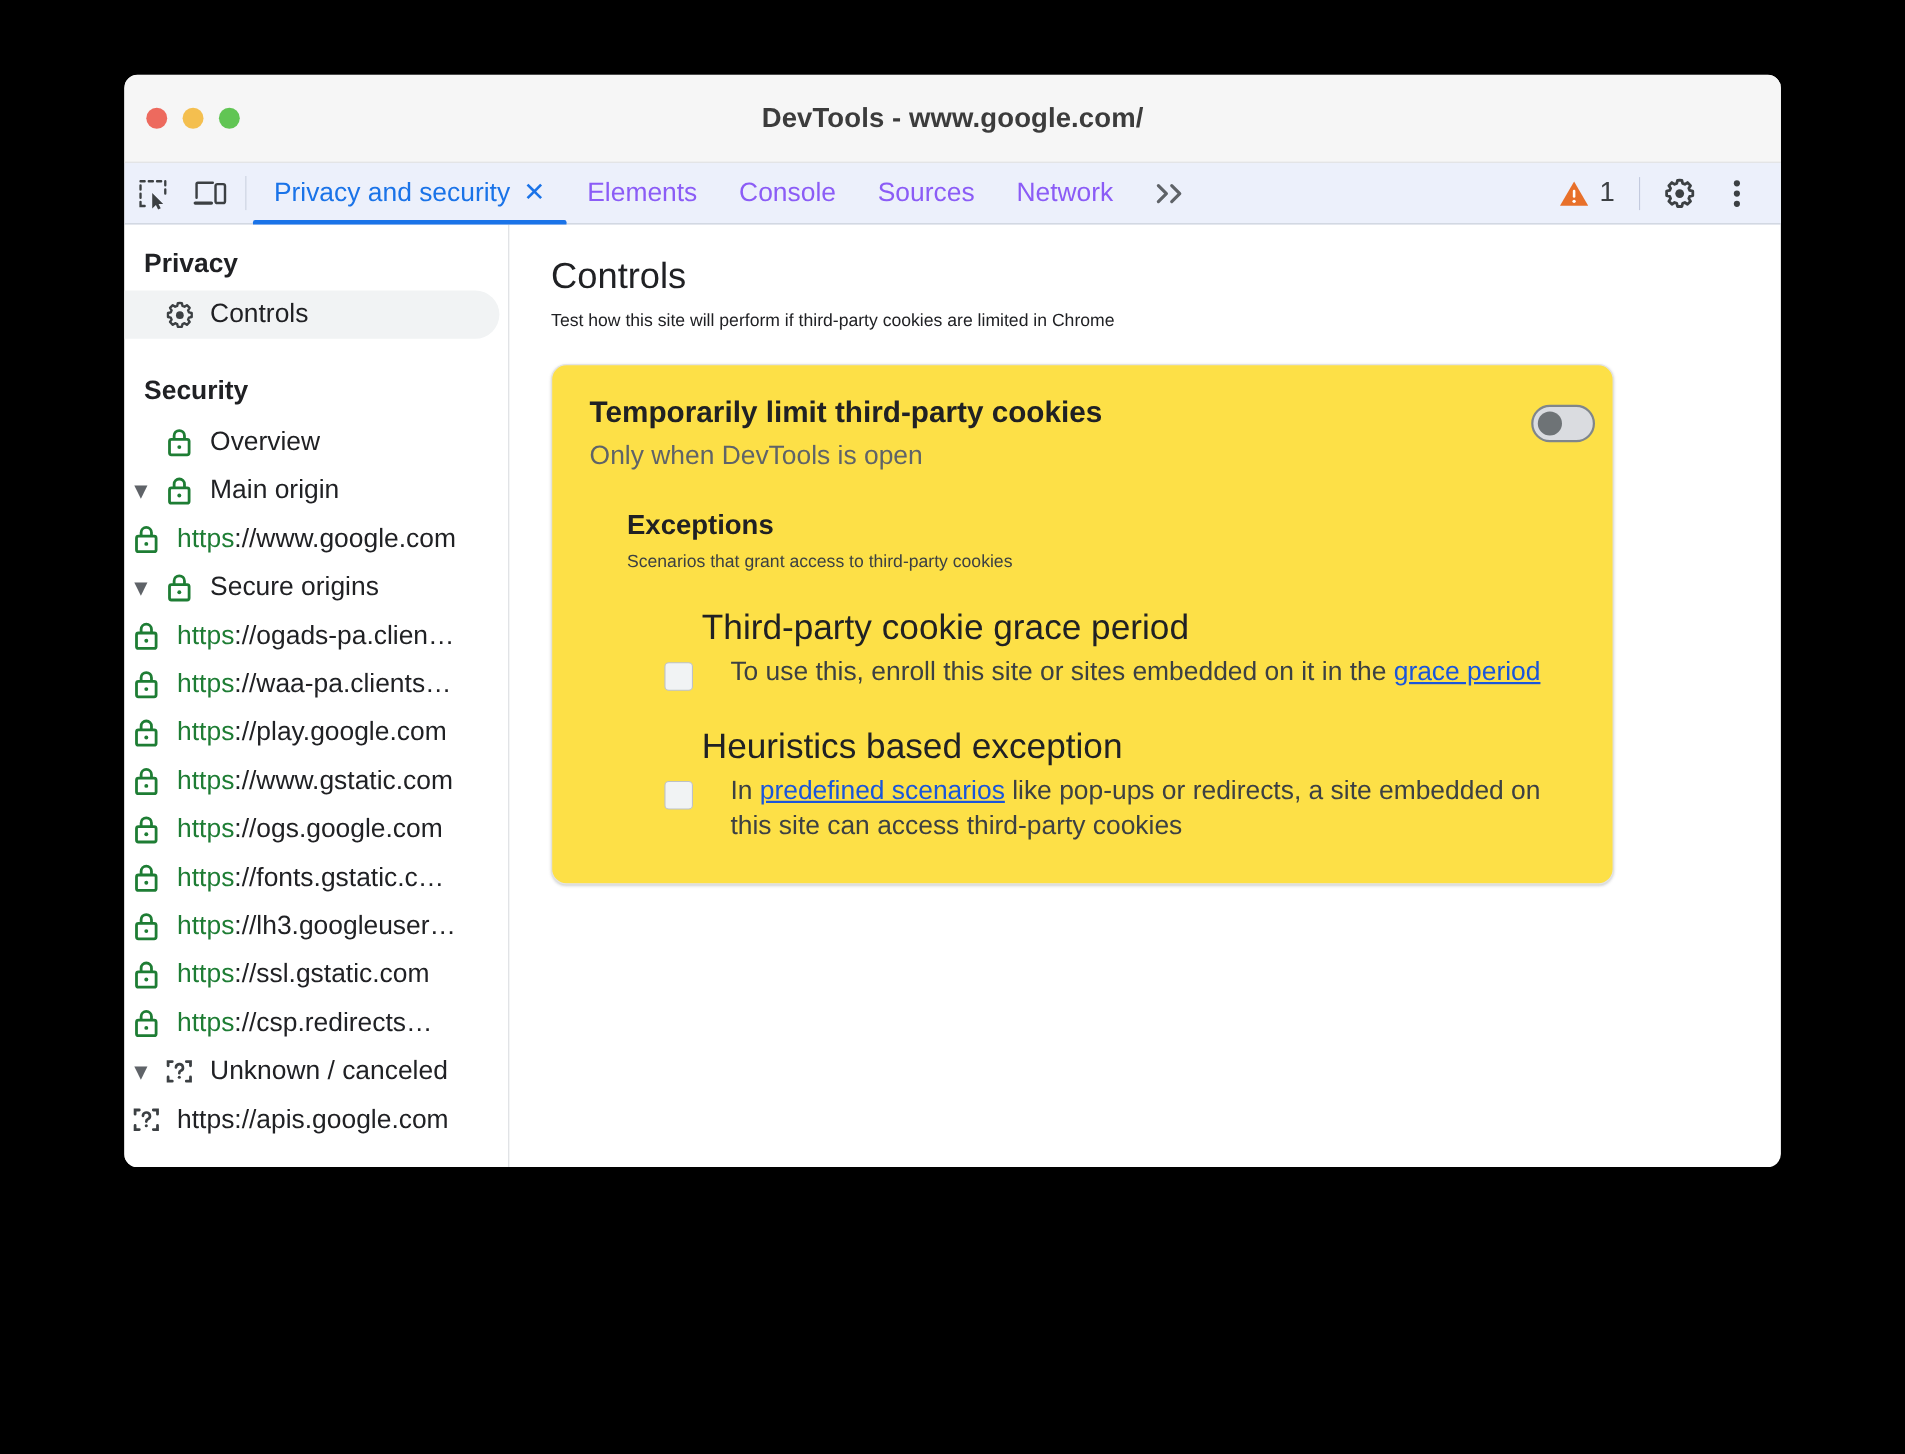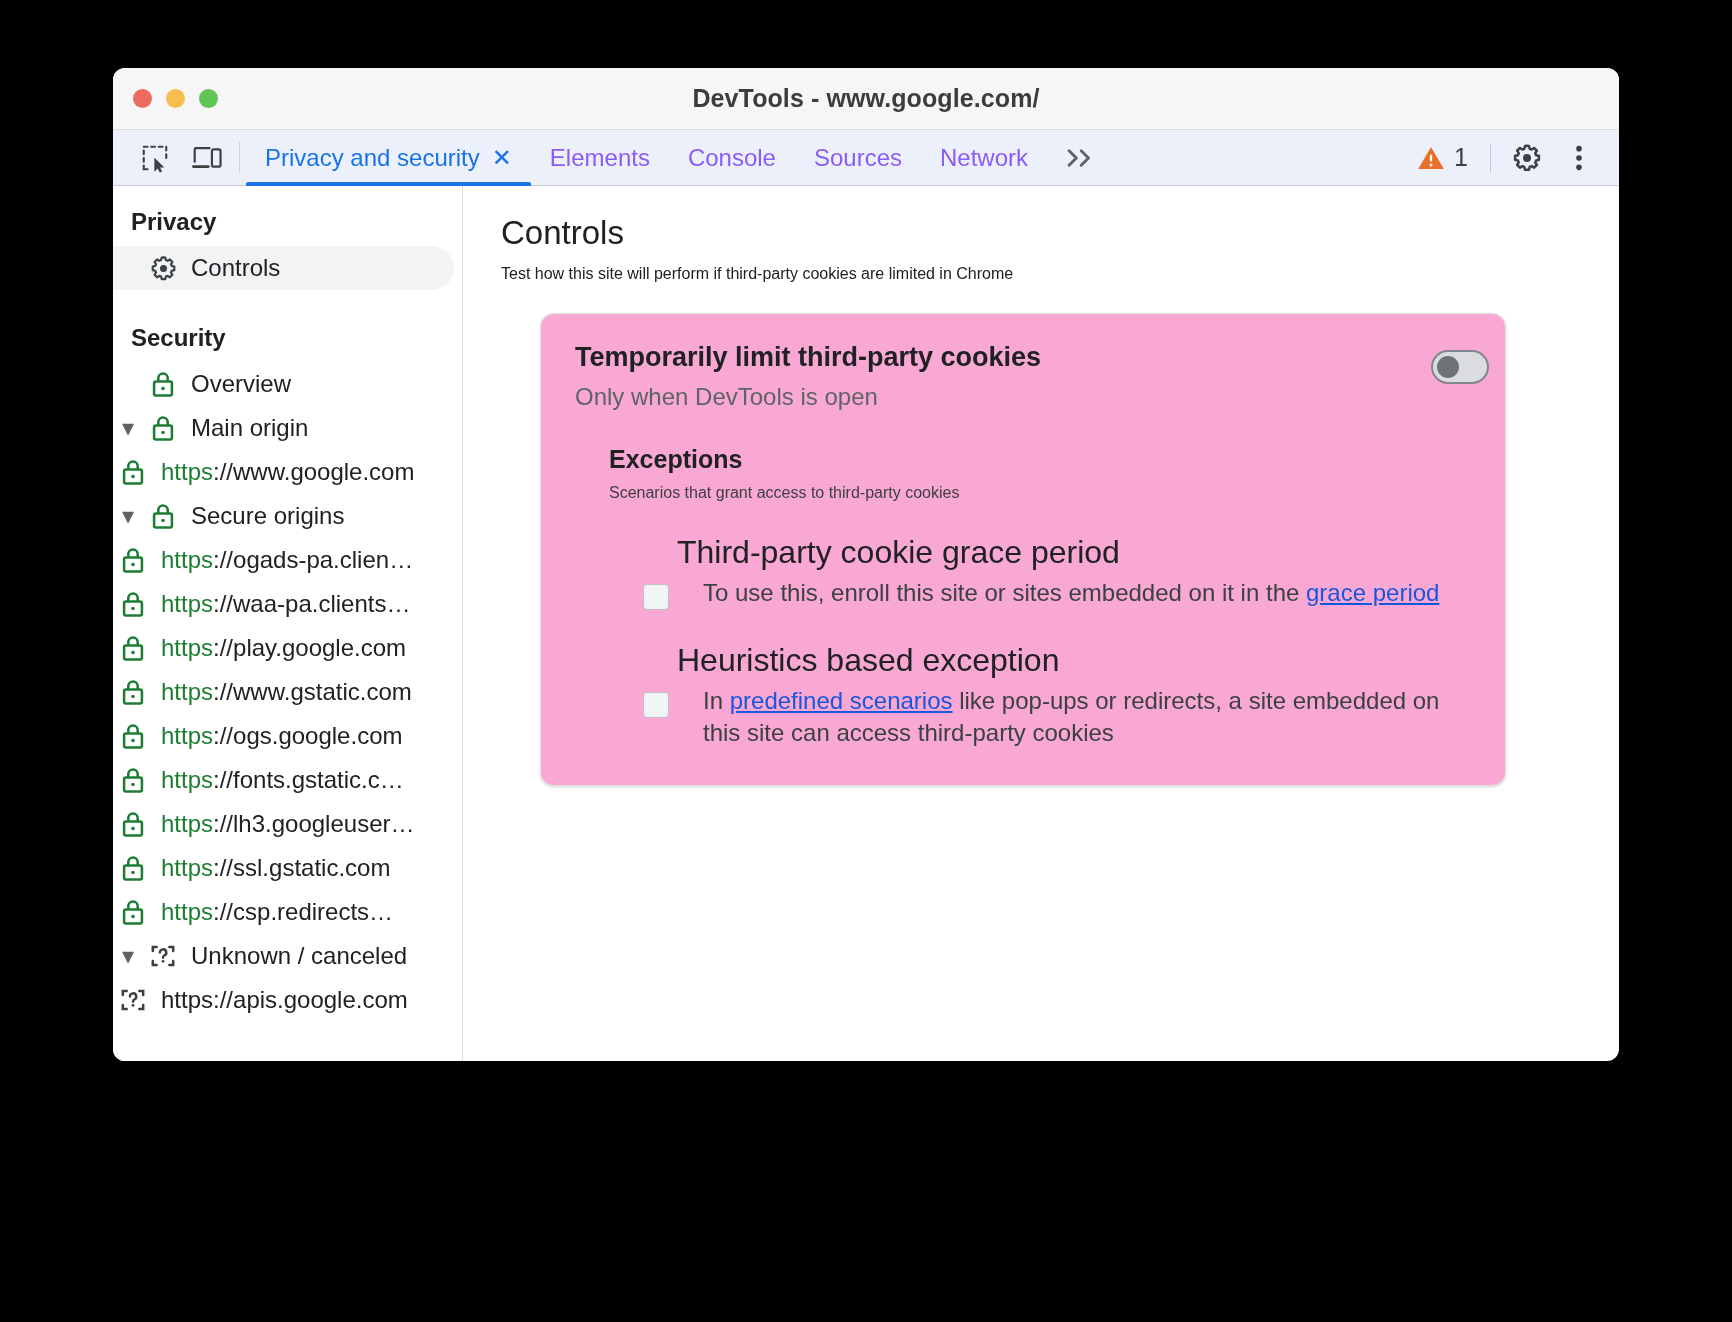--- a/index.html
+++ b/index.html
@@ -17,21 +17,21 @@
     width: 1506px; height: 993px;
     background: #ffffff;
     border-radius: 12px;
     overflow: hidden;
     box-shadow: 0 0 0 0.5px rgba(0,0,0,.18);
   }
 
   
   #titlebar {
     position: relative;
-    height: 62px;
+    height: 80px;
     background: #f6f6f6;
     border-bottom: 1px solid #dcdcdc;
     display: flex;
     align-items: center;
   }
   #traffic { display:flex; gap: 14px; margin-left: 20px; }
   .light { width: 19px; height: 19px; border-radius: 50%; }
   .light.red    { background: #ed6a5e; }
   .light.yellow { background: #f4bf4f; }
   .light.green  { background: #61c554; }
@@ -41,21 +41,20 @@
     letter-spacing: .1px;
   }
 
   
   #tabbar {
     height: 56px;
     background: #ecf0fb;
     border-bottom: 1px solid #c8cdd8;
     display: flex; align-items: stretch;
     position: relative;
-    padding-left: 16px;
   }
   .tb-icon {
     width: 52px; display:flex; align-items:center; justify-content:center;
     color: #3c4043;
   }
   .tb-sep {
     width: 1px; background: #ccd2e0; margin: 12px 6px;
   }
   .tab {
     display: flex; align-items: center; gap: 10px;
@@ -118,27 +117,26 @@
   .indent-1 { padding-left: 30px; }
   .indent-2 { }
 
   
   #main { flex: 1; padding: 28px 32px 0 38px; overflow: hidden; }
   #main-title { font-size: 33px; color: #202124; font-weight: normal; }
   #main-sub { font-size: 16px; color: #202124; margin-top: 13px; }
 
   #card {
     margin-top: 30px;
-    background: #f9a8d4;
+    background: #fde047;
     border: 1px solid #e3e3e3;
     border-radius: 14px;
     box-shadow: 0 1px 3px rgba(60,64,67,.14), 0 1px 2px rgba(60,64,67,.10);
     padding: 28px 16px 36px 34px;
     max-width: 966px;
-    margin-left: 39px;
   }
   #card-head { display:flex; align-items: flex-start; }
   #card-head-text { flex: 1; }
   #card-title { font-size: 27px; font-weight: bold; color: #202124; }
   #card-sub { font-size: 24px; color: #5f6368; margin-top: 10px; }
 
   
   #toggle {
     width: 58px; height: 34px; border-radius: 17px;
     background: #dadce0; border: 2px solid #80868b;

